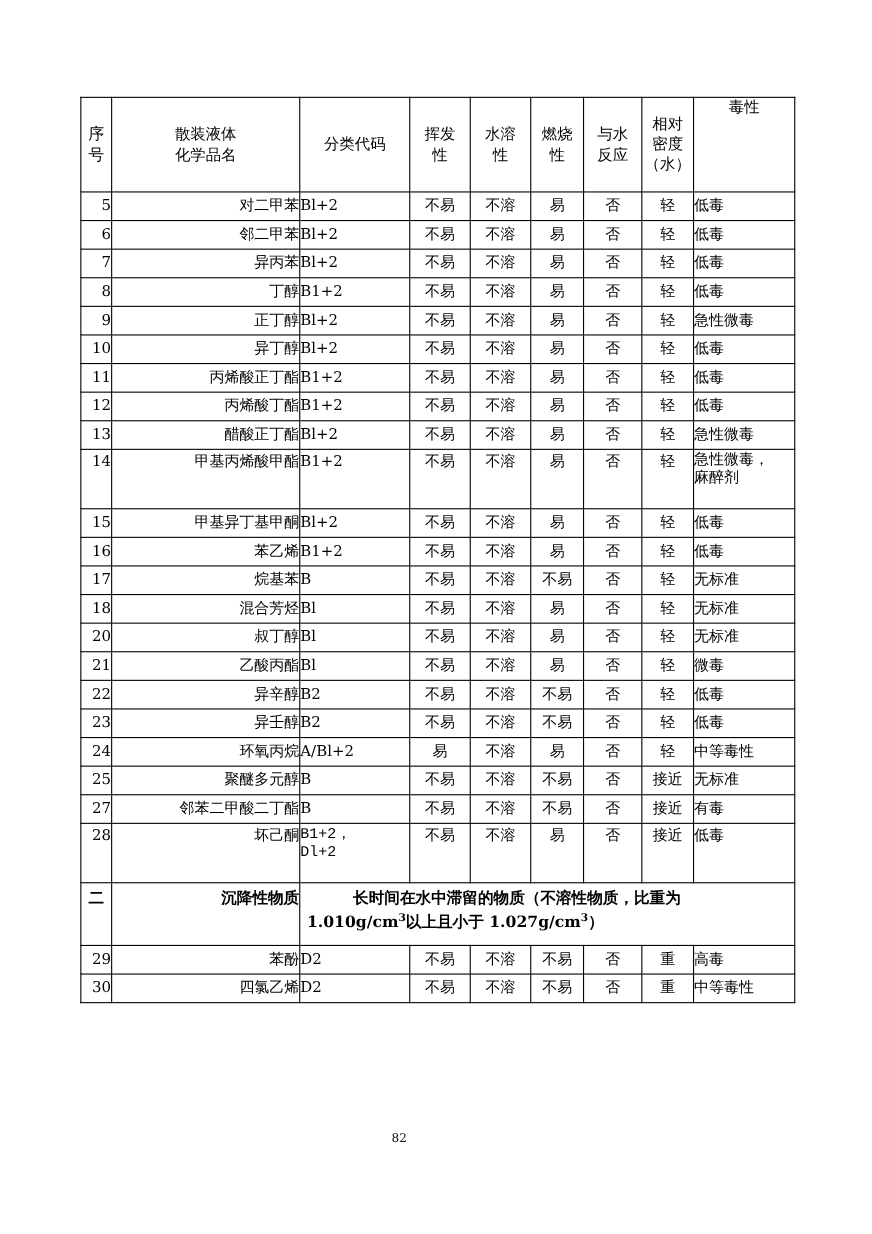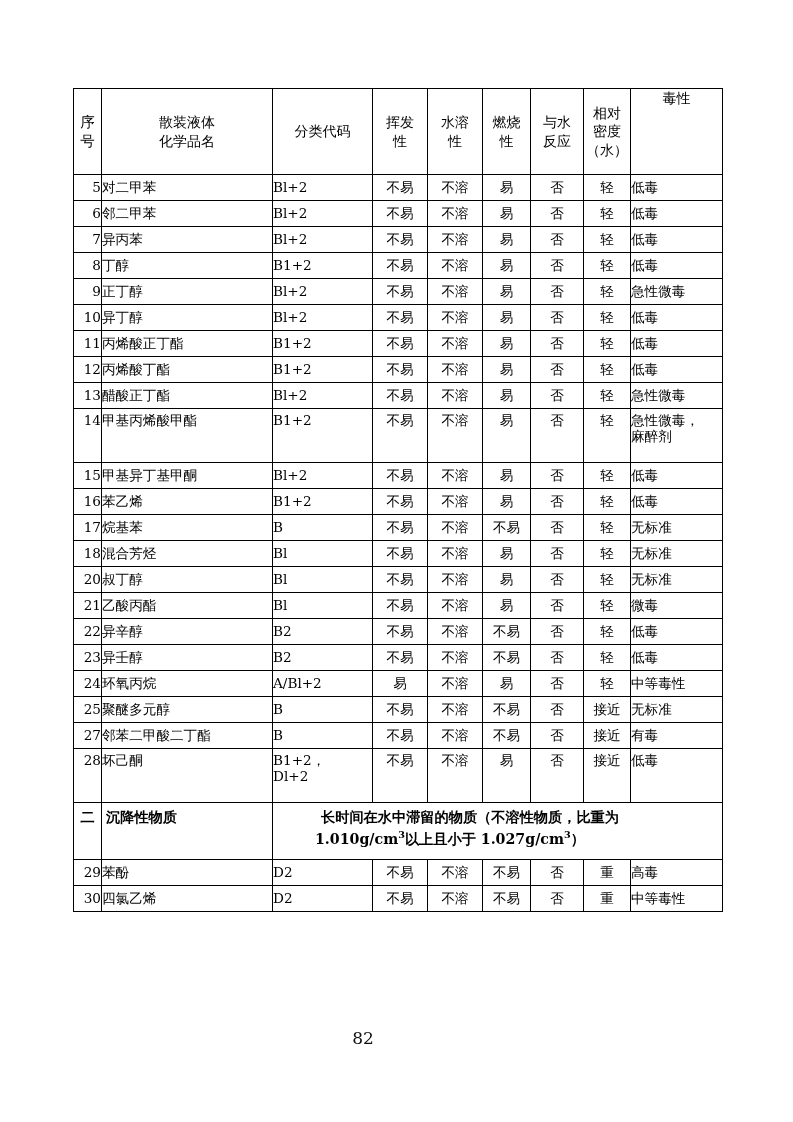--- a/index.html
+++ b/index.html
@@ -77,76 +77,76 @@
     height: 25px;
     line-height: 1.18;
     font-size: 13.6px;
   }
   td.idx {
     text-align: right;
     padding-right: 3px;
     font-family: "DejaVu Serif", "Liberation Serif", serif;
   }
   td.name {
-    text-align: left;
+    text-align: right;
     padding-left: 4px;
   }
   td.code {
     text-align: left;
     padding-left: 21px;
   }
   td.ctr {
     text-align: center;
   }
   td.tox {
     text-align: left;
     padding-left: 4px;
   }
   td.multiline {
     vertical-align: top;
     padding-top: 3px;
   }
-  .ln { display: block; }
+  .ln { display: block; font-family: Liberation Mono, monospace; }
 
   
   tr.tall td { height: 50px; vertical-align: top; padding-top: 3px; }
   tr.tall td.idx { padding-top: 3px; }
 
   
   tr.section td {
     font-weight: bold;
     font-size: 14.2px;
     height: 52px;
     vertical-align: top;
     padding-top: 4px;
     line-height: 1.45;
   }
   tr.section td.sec-idx {
     text-align: center;
     padding-right: 0;
   }
   tr.section td.sec-name {
-    text-align: left;
+    text-align: right;
     padding-left: 4px;
   }
   tr.section td.sec-desc {
     text-align: left;
     padding-left: 6px;
   }
   .sec-desc .l1 { display: block; text-indent: 42px; }
-  .sec-desc .l2 { display: block; margin-left: 36px; }
+  .sec-desc .l2 { display: block; }
   sup.cm { font-size: 0.68em; vertical-align: super; }
 
   .pagenum {
     position: absolute;
     left: 0;
     top: 1028px;
     width: 726px;
     text-align: center;
-    font-size: 17px;
+    font-size: 11px;
     font-family: "DejaVu Serif", "Liberation Serif", serif;
     color: #111111;
   }
 </style>
 </head>
 <body>
 
 <div class="page">
 
   <div class="table-wrap">

